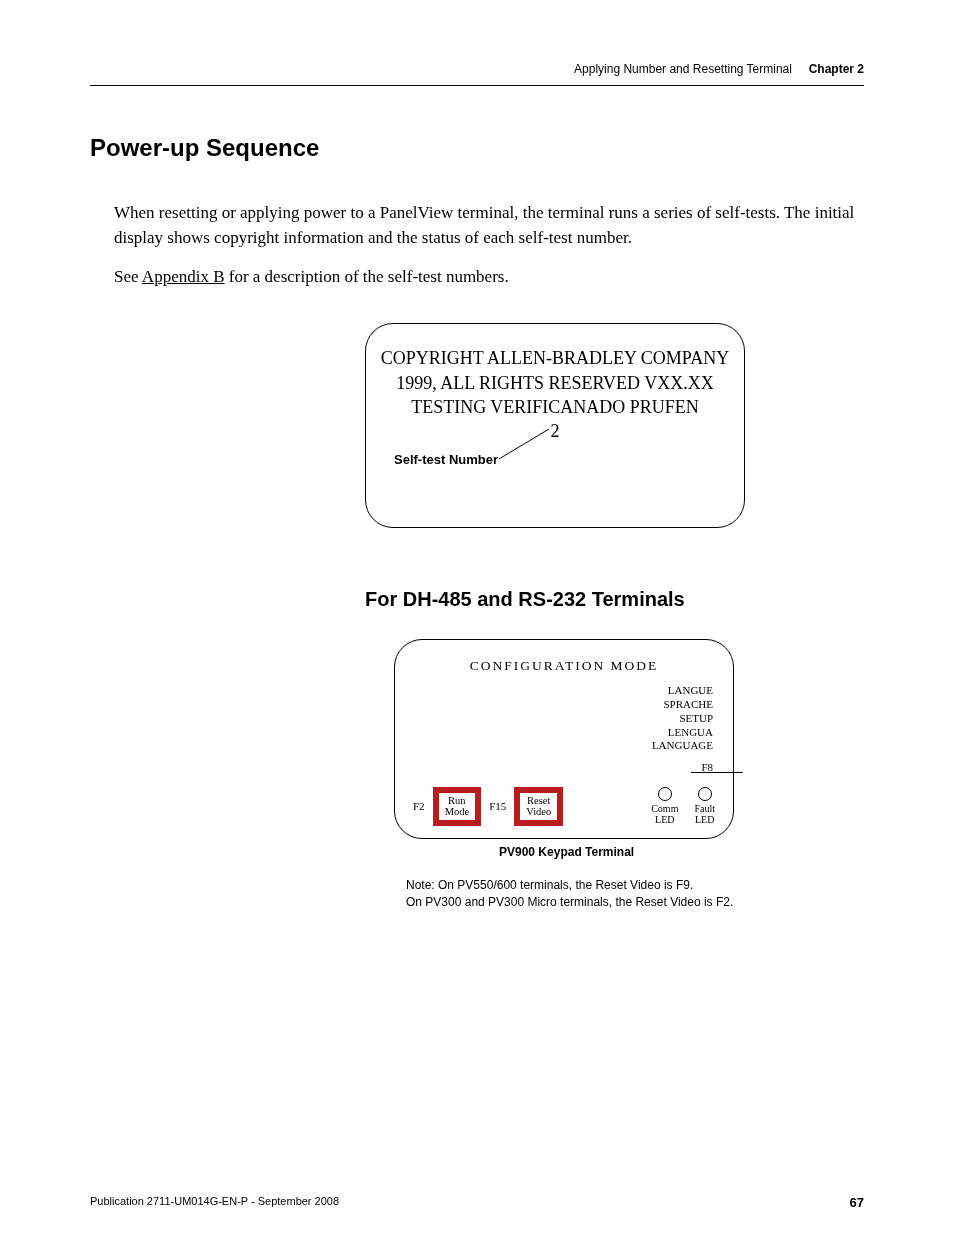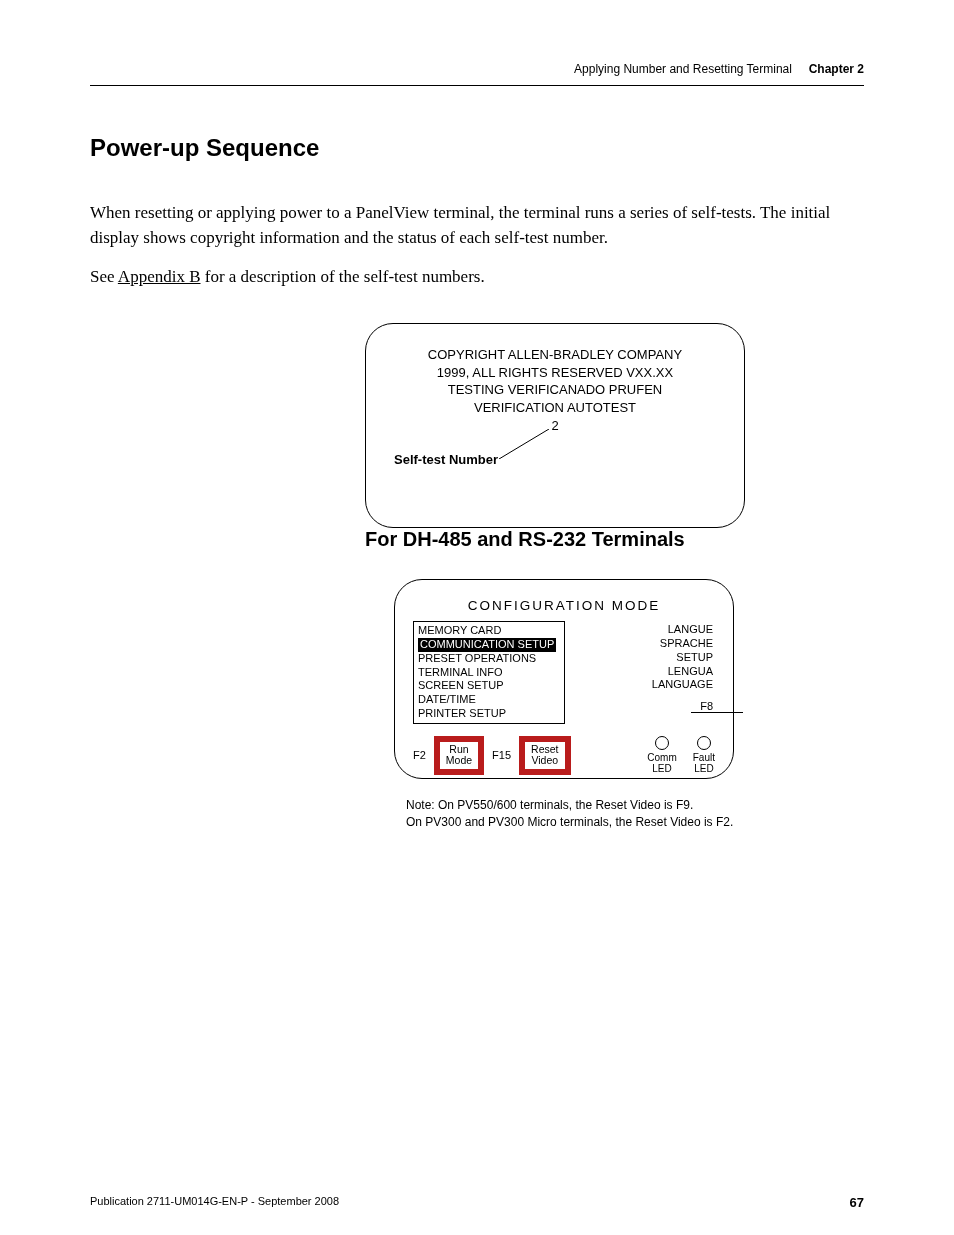--- a/index.html
+++ b/index.html
@@ -39,37 +39,37 @@
     font-weight: bold;
     font-size: 24px;
     width: 230px;
     line-height: 1.1;
   }
   .body-text {
     font-size: 17px;
     line-height: 1.45;
     flex: 1;
   }
-  .body-text p { margin-bottom: 14px; }
+  .body-text p { margin-bottom: 14px; margin-left: 24px; }
   .link { text-decoration: underline; }
   .fig-wrap {
     margin-left: 275px;
     margin-top: 20px;
   }
   .screenbox {
     width: 380px;
     height: 205px;
     border: 1.3px solid #000;
     border-radius: 28px;
     position: relative;
     padding-top: 22px;
   }
   .copy-lines {
-    font-family: Liberation Sans, sans-serif;
-    font-size: 13px;
+    font-family: Liberation Serif, serif;
+    font-size: 18px;
     text-align: center;
     line-height: 1.35;
   }
   .selftest-label {
     font-family: Arial, Helvetica, sans-serif;
     font-weight: bold;
     font-size: 13px;
     position: absolute;
     left: 28px;
     top: 128px;
@@ -80,20 +80,21 @@
     top: 105px;
     width: 50px;
     height: 30px;
     pointer-events: none;
   }
   .sub-h {
     font-family: Arial, Helvetica, sans-serif;
     font-weight: bold;
     font-size: 20px;
     margin-left: 275px;
+    margin-top: 60px;
     margin-bottom: 28px;
   }
   ul.bullets {
     margin-left: 310px;
     font-size: 17px;
     line-height: 1.45;
     list-style: disc;
     padding-left: 16px;
     padding-right: 20px;
   }
@@ -104,21 +105,21 @@
     position: relative;
     width: 560px;
   }
   .config-screen {
     width: 340px;
     height: 200px;
     border: 1.3px solid #000;
     border-radius: 28px;
     position: relative;
     padding: 18px 18px 6px 18px;
-    font-family: Liberation Sans, sans-serif;
+    font-family: Liberation Serif, serif;
     font-size: 12px;
   }
   .cfg-title {
     text-align: center;
     font-size: 13.5px;
     letter-spacing: 2px;
     margin-bottom: 8px;
   }
   .cfg-body { display: flex; gap: 14px; }
   .menu-col {
@@ -228,46 +229,36 @@
       </p>
     </div>
   </div>
 
   <div class="fig-wrap">
     <div class="screenbox">
       <div class="copy-lines">
         <div>COPYRIGHT ALLEN-BRADLEY COMPANY</div>
         <div>1999, ALL RIGHTS RESERVED VXX.XX</div>
         <div>TESTING VERIFICANADO PRUFEN</div>
-        <div>VERIFICATION AUTOTEST</div>
         <div>2</div>
       </div>
       <svg class="pointer-line" viewBox="0 0 50 30">
         <line x1="0" y1="30" x2="50" y2="0" stroke="#000" stroke-width="1"></line>
       </svg>
       <div class="selftest-label">Self-test Number</div>
     </div>
   </div>
 
   <div class="sub-h">For DH-485 and RS-232 Terminals</div>
 
 
   <div class="config-fig">
     <div class="config-screen">
       <div class="cfg-title">CONFIGURATION MODE</div>
       <div class="cfg-body">
-        <div class="menu-col">
-          <div>MEMORY CARD</div>
-          <div><span class="hl">COMMUNICATION SETUP</span></div>
-          <div>PRESET OPERATIONS</div>
-          <div>TERMINAL INFO</div>
-          <div>SCREEN SETUP</div>
-          <div>DATE/TIME</div>
-          <div>PRINTER SETUP</div>
-        </div>
         <div class="lang-col">
           <div>LANGUE</div>
           <div>SPRACHE</div>
           <div>SETUP</div>
           <div>LENGUA</div>
           <div>LANGUAGE</div>
           <div class="f8">F8</div>
         </div>
       </div>
       <div class="bottom-row">
@@ -289,20 +280,21 @@
           </div>
           <div>
             <div class="led-circ"></div>
             <div>Fault</div>
             <div>LED</div>
           </div>
         </div>
       </div>
     </div>
     <div class="side-line"></div>
+    <div class="cap-center">PV900 Keypad Terminal</div>
   </div>
 
   <div class="note-text">
     <div>Note: On PV550/600 terminals, the Reset Video is F9.</div>
     <div>On PV300 and PV300 Micro terminals, the Reset Video is F2.</div>
   </div>
 
 </div>
 
 <div class="footer">

